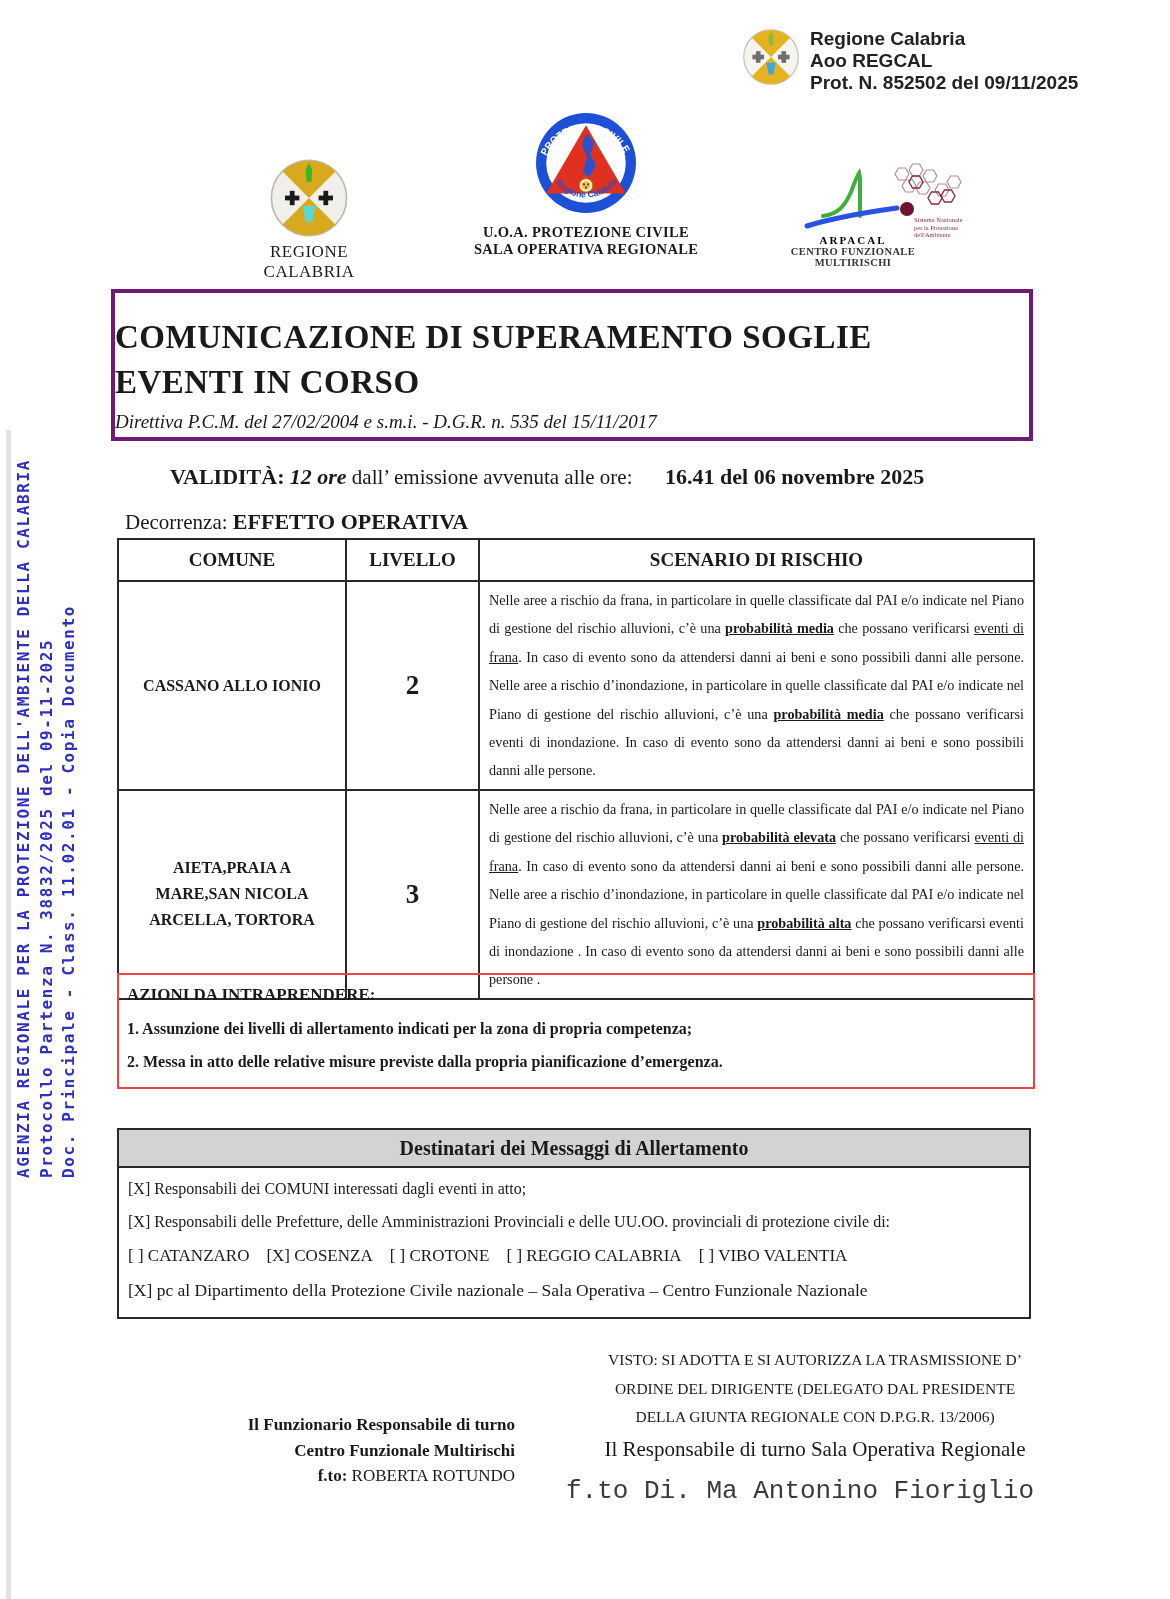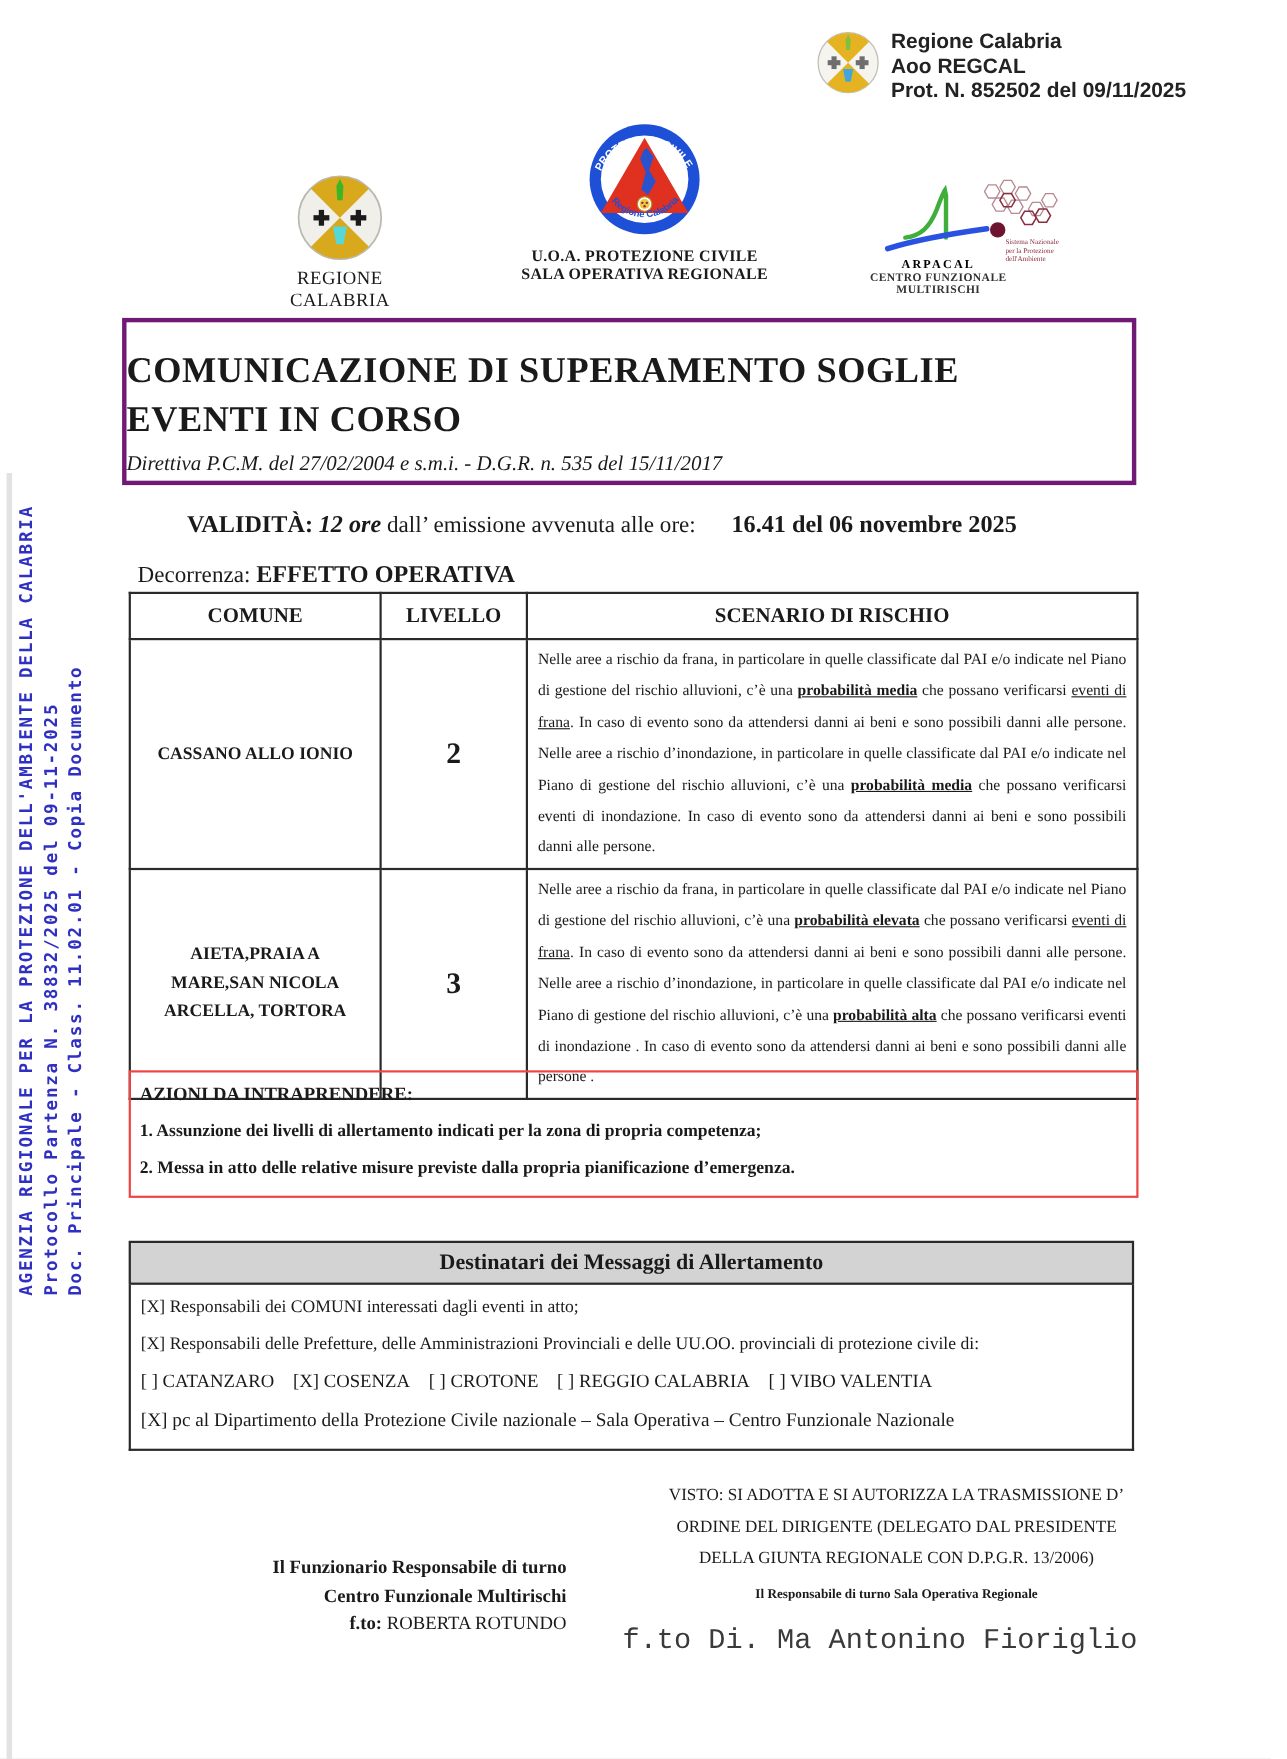--- a/index.html
+++ b/index.html
@@ -92,21 +92,21 @@
   .dest .l3 span{margin-right:17px;}
   .dest .l4{font-size:17.5px;margin-top:14px;}
 
   
   .sig-left{position:absolute;left:175px;top:1368px;width:340px;text-align:right;
     font-size:17px;line-height:25.5px;font-weight:bold;margin-top:44px;}
   .sig-left .fto b{font-weight:bold;}
   .sig-left .fto{font-weight:normal;}
   .sig-right{position:absolute;left:585px;top:1346px;width:460px;text-align:center;
     font-size:15.5px;line-height:28.5px;}
-  .sig-right .resp{font-weight:bold;font-size:12px;margin-top:3px;}
+  .sig-right .resp{font-weight:normal;font-size:21px;margin-top:3px;}
   .final-sig{position:absolute;left:560px;top:1476px;width:480px;text-align:center;
     font-family:Liberation Mono, monospace;font-size:26px;color:#3a3a3a;}
 </style>
 </head>
 <body>
 
 <div class="page">
 
   <svg width="0" height="0" style="position:absolute">
     <defs>

